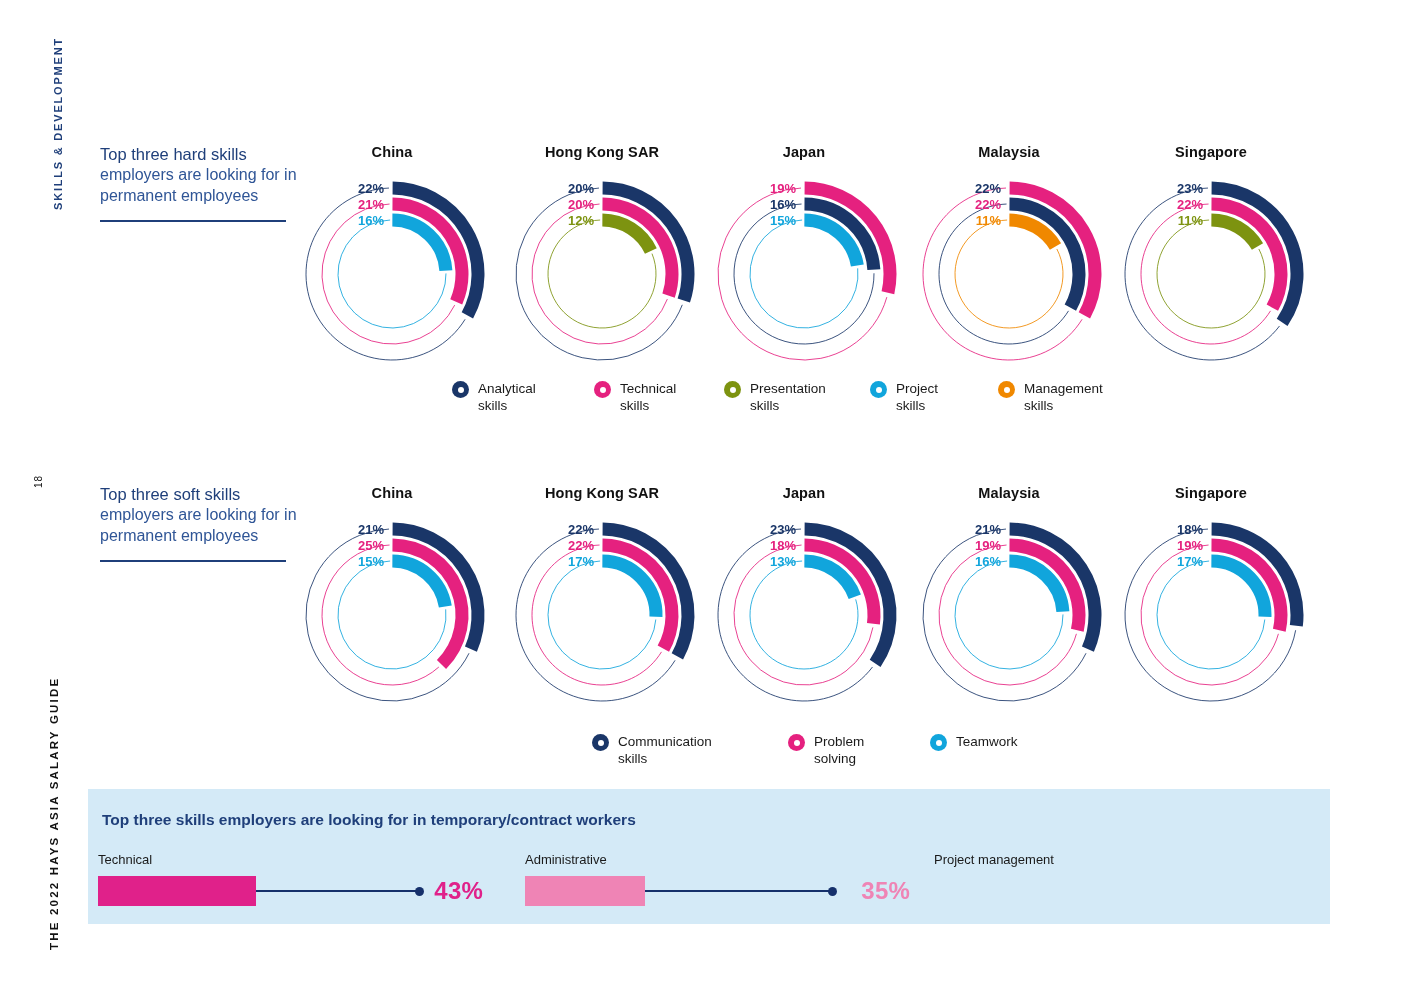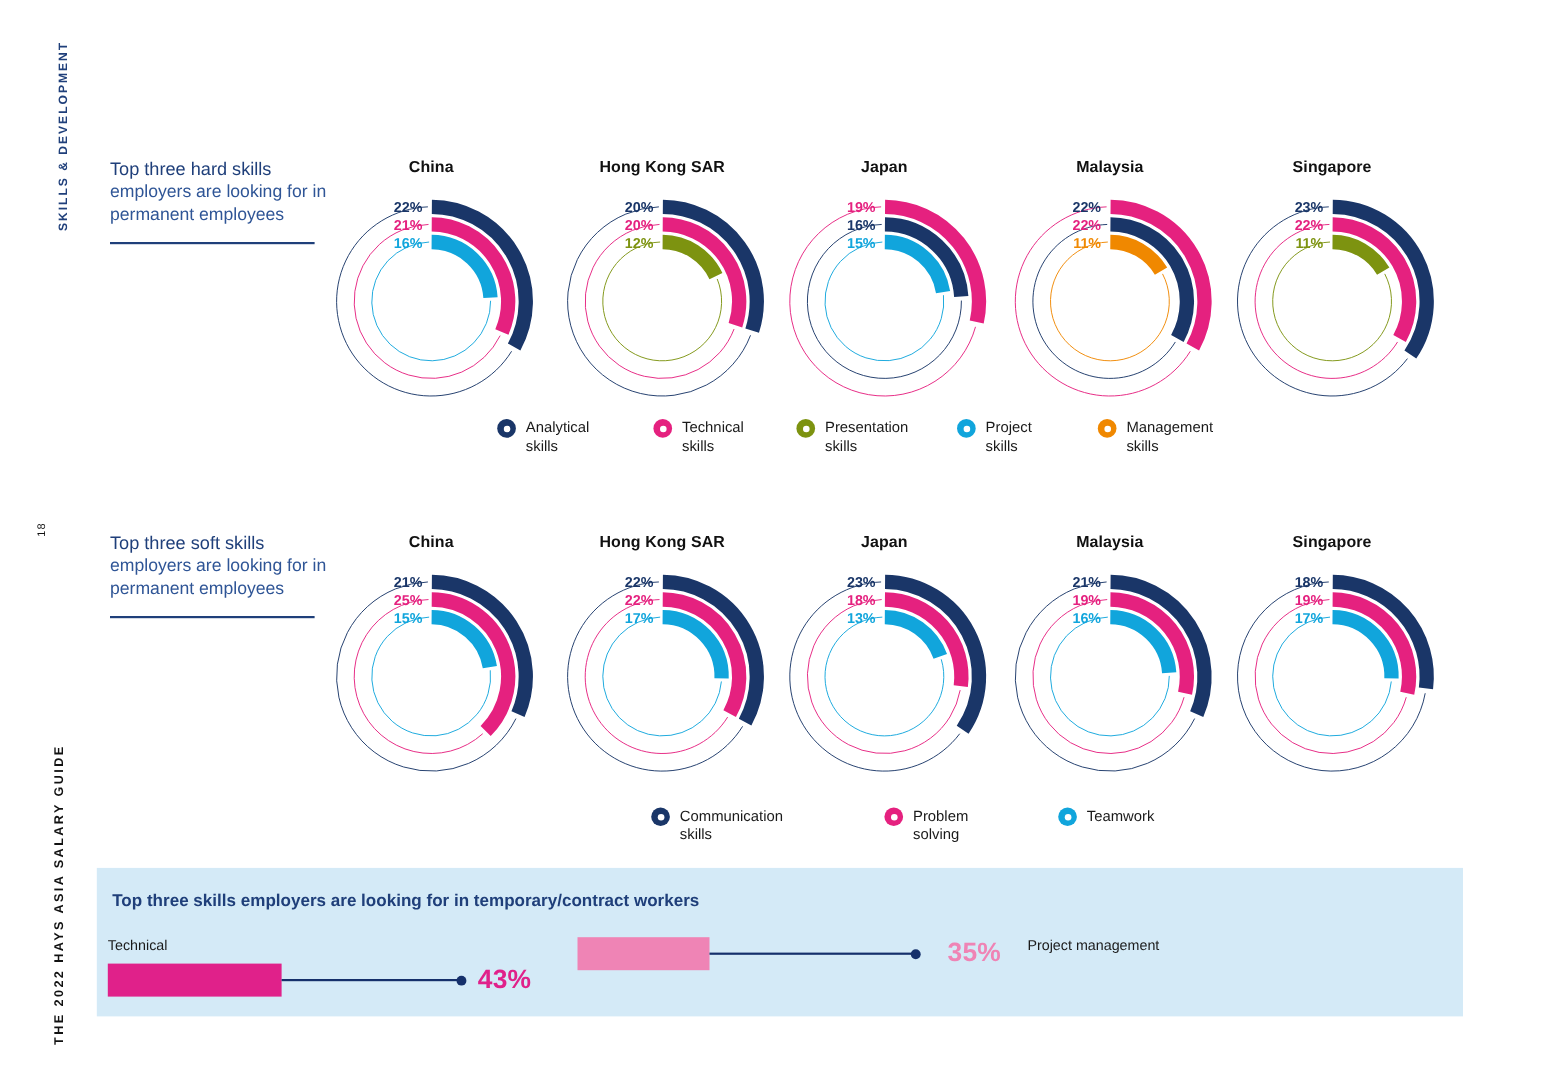--- a/index.html
+++ b/index.html
@@ -320,21 +320,21 @@
             <path d="M 172.42137967583608 126.82438744306862 A 70 70 0 1 1 102.55703523082488 38.0426421086633" fill="none" stroke="#e5217f" stroke-width="0.9" opacity="0.95"></path>
             <path d="M 105.48868822085731 38.00170585062237 A 70 70 0 0 1 173.31417333571233 123.27002689775799" fill="none" stroke="#e5217f" stroke-width="13" stroke-linecap="butt"></path>
             <text x="97" y="43" text-anchor="end" class="ringlabel" fill="#e5217f">19%</text>
             <path d="M 158.81061439947325 112.51860353994505 A 54 54 0 1 1 103.1154271780649 54.032895340968835" fill="none" stroke="#11a5dc" stroke-width="0.9" opacity="0.95"></path>
             <path d="M 105.37698805608993 54.001315941908686 A 54 54 0 0 1 158.9733542597495 109.69618099021893" fill="none" stroke="#11a5dc" stroke-width="13" stroke-linecap="butt"></path>
             <text x="97" y="59" text-anchor="end" class="ringlabel" fill="#11a5dc">17%</text>
           </svg>
         </div>
       </div>
     </div>
-  <div class="legend" id="soft-legend" style="left:592px; top:733px; gap:16px;">
+  <div class="legend" id="soft-legend" style="left:592px; top:733px; gap:0;">
       <div class="li" style="width: 196px;">
         <span class="dot" style="background: rgb(26, 54, 104);">
           <i></i>
         </span>
         <div class="ltxt">
           <div>Communication</div>
           <div>skills</div>
         </div>
       </div>
       <div class="li" style="width: 142px;">
@@ -362,20 +362,21 @@
         <div class="tbar" style="left: 10px; width: 385px;">
           <div class="tlabel">Technical</div>
           <div class="trow">
             <div class="fill" style="width: 158px; background: rgb(224, 33, 138);"></div>
             <div class="line"></div>
             <div class="knob"></div>
             <div class="tval" style="color: rgb(224, 33, 138);">43%</div>
           </div>
         </div>
         <div class="tbar" style="left: 437px; width: 385px;">
+          <div class="tlabel">Administrative</div>
           <div class="trow">
             <div class="fill" style="width: 120px; background: rgb(239, 132, 181);"></div>
             <div class="line"></div>
             <div class="knob"></div>
             <div class="tval" style="color: rgb(239, 132, 181); margin-left: 24px;">35%</div>
           </div>
         </div>
         <div class="tbar" style="left: 846px; width: 385px;">
           <div class="tlabel">Project management</div>
         </div>

